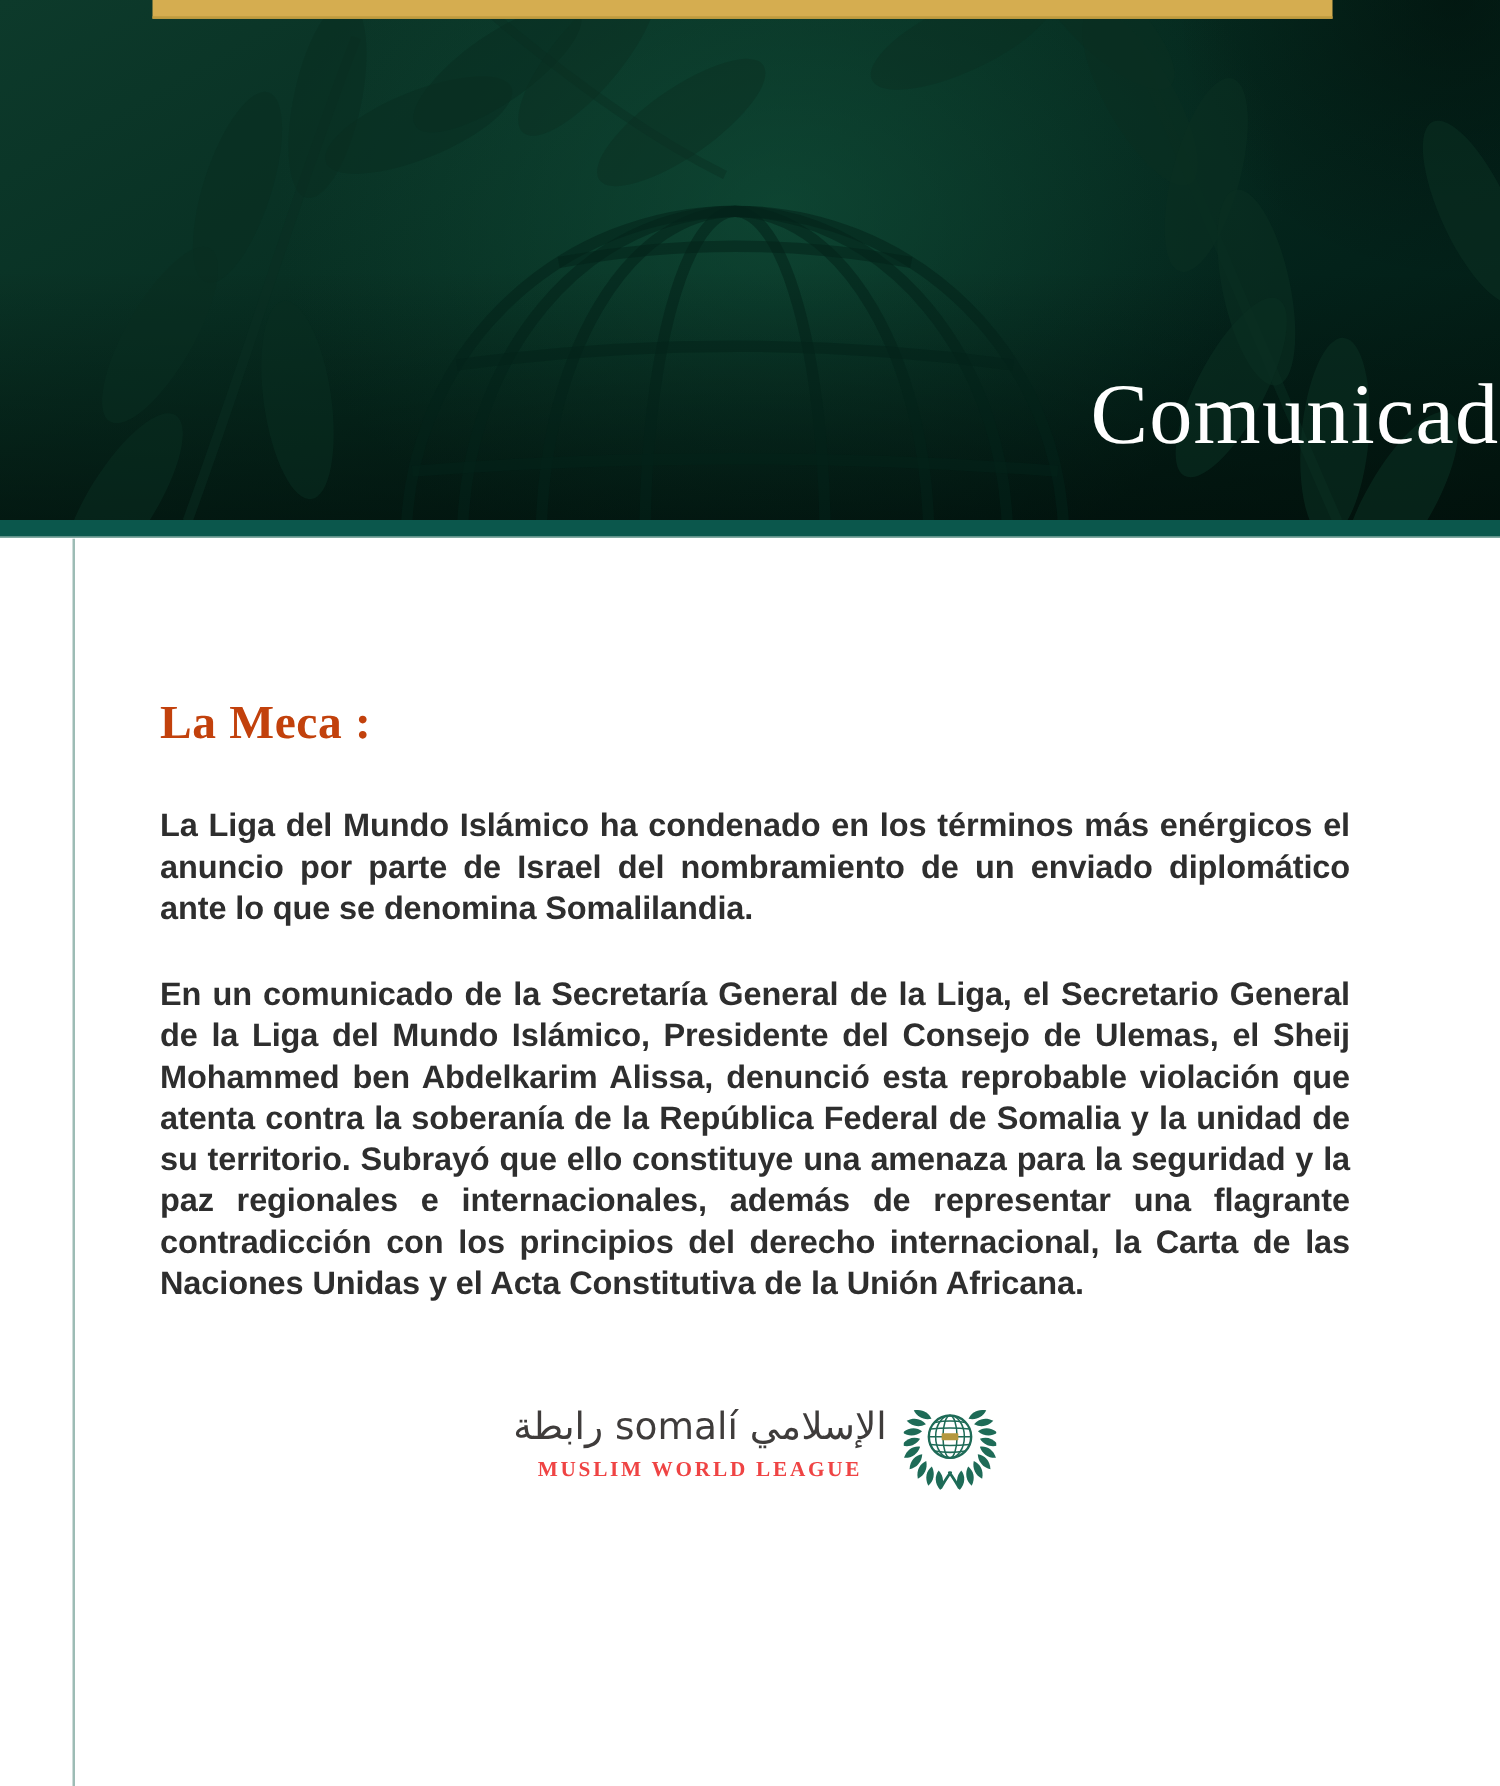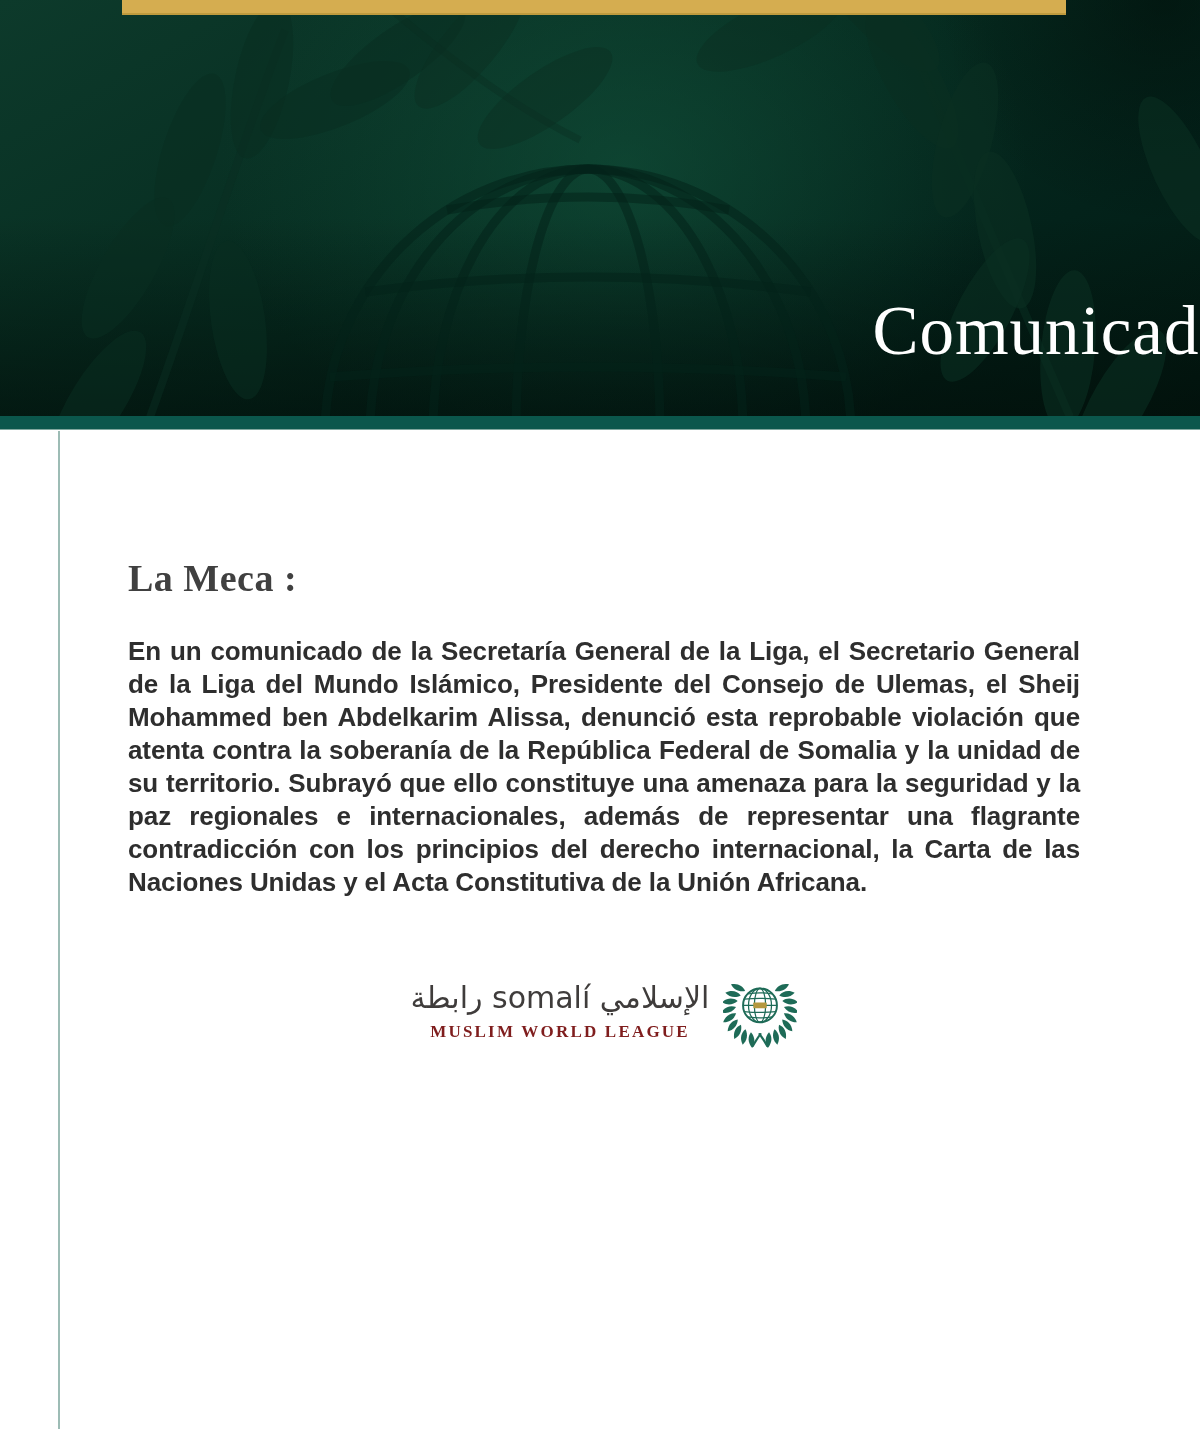--- a/index.html
+++ b/index.html
@@ -36,40 +36,40 @@
   .left-rule{
     position:absolute;left:58px;top:431px;width:2px;height:998px;
     background:#9dbcb5;
   }
   .content{
     position:absolute;left:128px;top:430px;width:952px;color:#2e2e2e;
   }
   .dateline{
     margin:127px 0 0 0;
     font-family:"Liberation Serif",serif;font-weight:700;
-    font-size:38px;line-height:42px;color:#404040;letter-spacing:.5px;
+    font-size:38px;line-height:42px;color:#c2410c;letter-spacing:.5px;
   }
   .content p{
     margin:36px 0 0 0;
     font-size:26px;line-height:33px;font-weight:700;
     text-align:justify;letter-spacing:-.1px;color:#2e2e2e;
   }
   .content p.first{margin-top:45px;}
   
   .logo-row{
     margin-top:72px;display:flex;justify-content:center;align-items:center;gap:14px;
   }
   .logo-text{text-align:center;color:#3f3c3b;}
   .arabic-wordmark{
     font-family:"DejaVu Sans",sans-serif;font-size:30px;line-height:1.35;
     white-space:nowrap;color:#3f3c3b;
   }
   .latin-wordmark{
     margin-top:3px;font-family:"Liberation Serif",serif;font-weight:700;
-    font-size:17px;letter-spacing:2.2px;white-space:nowrap;color:#7f1d1d;
+    font-size:17px;letter-spacing:2.2px;white-space:nowrap;color:#ef4444;
   }
   .emblem{display:block;}
 </style>
 </head>
 <body>
 
 <div class="page">
 
   <header class="hero">
     <svg class="hero-decor" width="1200" height="416" viewBox="0 0 1200 416" aria-hidden="true">
@@ -119,20 +119,21 @@
     </svg>
     <div class="gold-bar"></div>
     <h1 class="hero-title">Comunicado</h1>
   </header>
   <div class="teal-band"></div>
 
   <div class="left-rule"></div>
 
   <main class="content">
     <h2 class="dateline">La Meca :</h2>
+    <p class="first">La Liga del Mundo Islámico ha condenado en los términos más enérgicos el anuncio por parte de Israel del nombramiento de un enviado diplomático ante lo que se denomina Somalilandia.</p>
     <p>En un comunicado de la Secretaría General de la Liga, el Secretario General de la Liga del Mundo Islámico, Presidente del Consejo de Ulemas, el Sheij Mohammed ben Abdelkarim Alissa, denunció esta reprobable violación que atenta contra la soberanía de la República Federal de Somalia y la unidad de su territorio. Subrayó que ello constituye una amenaza para la seguridad y la paz regionales e internacionales, además de representar una flagrante contradicción con los principios del derecho internacional, la Carta de las Naciones Unidas y el Acta Constitutiva de la Unión Africana.</p>
 
     <div class="logo-row">
       <div class="logo-text">
         <div class="arabic-wordmark">رابطة somalí الإسلامي</div>
         <div class="latin-wordmark">MUSLIM WORLD LEAGUE</div>
       </div>
       <svg class="emblem" width="74" height="78" viewBox="0 0 72 76" aria-hidden="true">
         <defs>
           <path id="wleaf" d="M0 0 C4.5 -4 5.5 -10 2.8 -15 C-2.2 -10.5 -2.8 -4.5 0 0 Z"></path>

